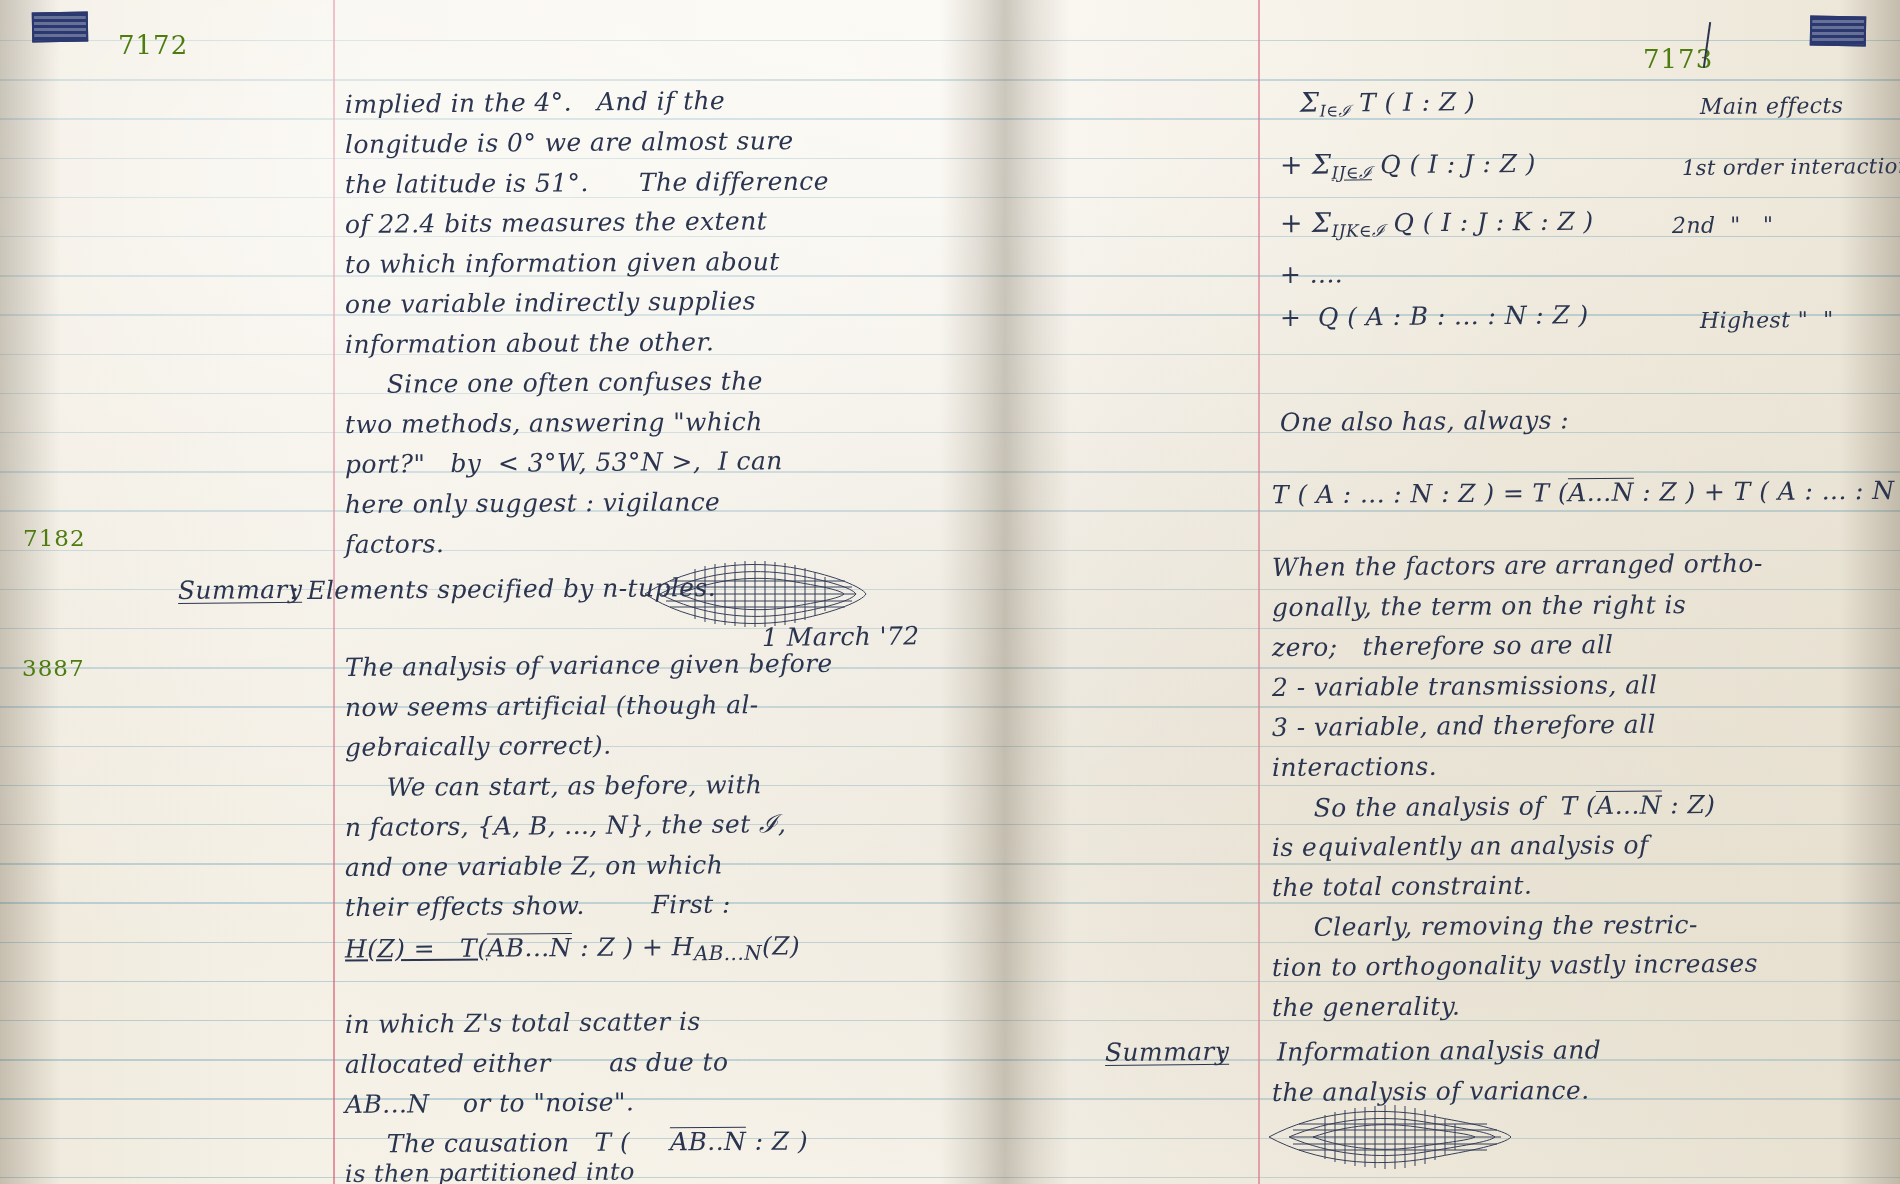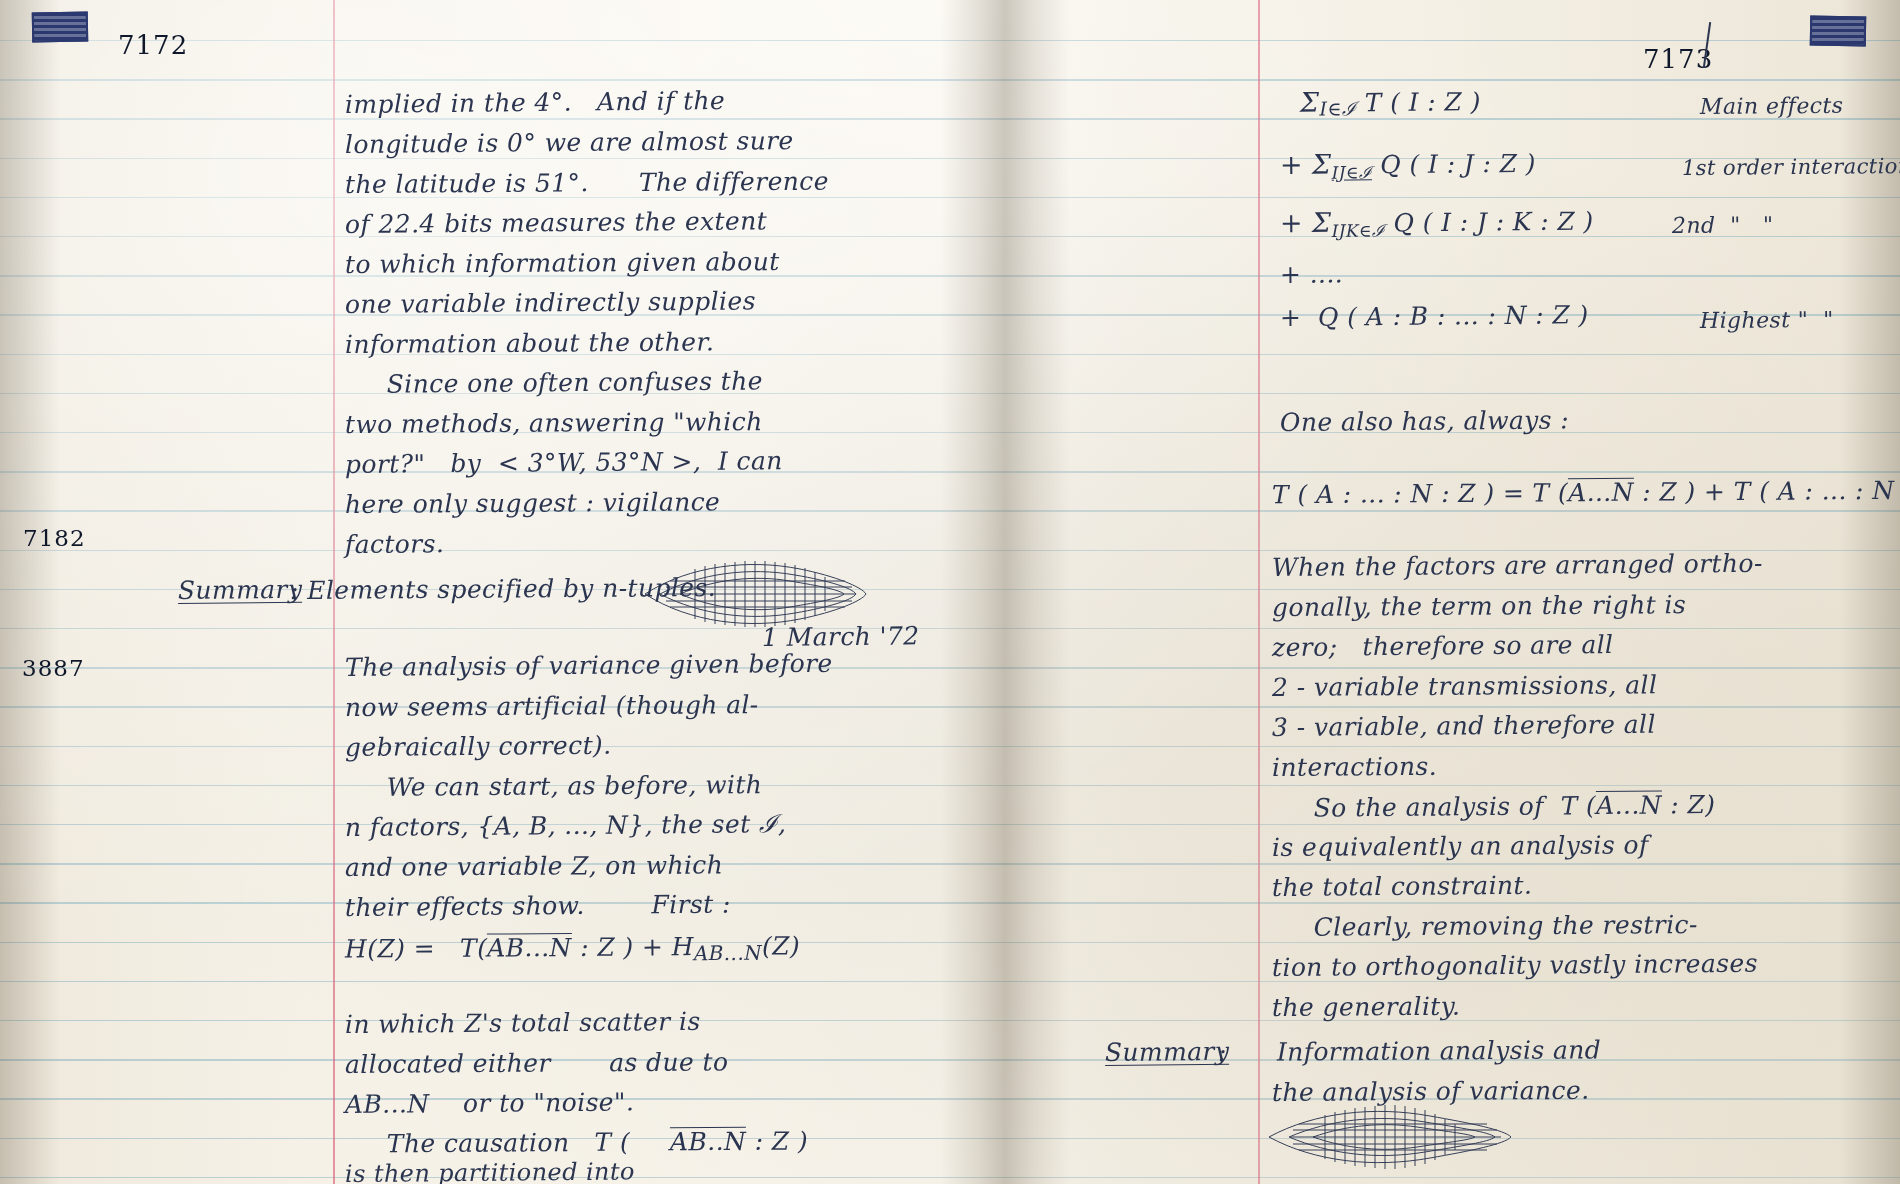--- a/index.html
+++ b/index.html
@@ -87,21 +87,21 @@
     font-family: "DejaVu Serif", serif;
     font-style: italic;
     white-space: pre;
     letter-spacing: .4px;
     transform-origin: left center;
   }
   .ln { font-size: 25px; line-height: 1; }
   .small { font-size: 20px; }
   .num {
     position: absolute;
-    color: #0f172a;
+    color: #4d7c0f;
     font-family: "DejaVu Serif", serif;
     font-size: 23px;
     letter-spacing: 1px;
   }
 
   
   .stamp {
     position: absolute;
     width: 52px; height: 26px;
     background:
@@ -196,21 +196,21 @@
 
   <div class="hand ln" style="left:345px; top:655px; transform:rotate(-0.5deg);">The analysis of variance given before</div>
   <div class="hand ln" style="left:345px; top:695px; transform:rotate(-0.4deg);">now seems artificial (though al-</div>
   <div class="hand ln" style="left:345px; top:735px; transform:rotate(-0.5deg);">gebraically correct).</div>
   <div class="hand ln" style="left:345px; top:775px; transform:rotate(-0.4deg);">     We can start, as before, with</div>
   <div class="hand ln" style="left:345px; top:815px; transform:rotate(-0.5deg);">n factors, {A, B, ..., N}, the set ℐ,</div>
   <div class="hand ln" style="left:345px; top:855px; transform:rotate(-0.4deg);">and one variable Z, on which</div>
   <div class="hand ln" style="left:345px; top:895px; transform:rotate(-0.5deg);">their effects show.        First :</div>
 
   <div style="position:absolute; left:345px; top:933px; display:flex; align-items:flex-end; transform:rotate(-0.4deg);">
-    <span class="hand ln" style="position:static;">H(Z) =   T(</span>
+    <span class="hand ln" style="position:static;text-decoration:underline;">H(Z) =   T(</span>
     <span class="hand ln ovl" style="position:static;">AB...N</span>
     <span class="hand ln" style="position:static;"> : Z ) + H</span>
     <span class="hand small" style="position:static; transform:translateY(6px);">AB...N</span>
     <span class="hand ln" style="position:static;">(Z)</span>
   </div>
 
   <div class="hand ln" style="left:345px; top:1012px; transform:rotate(-0.5deg);">in which Z's total scatter is</div>
   <div class="hand ln" style="left:345px; top:1052px; transform:rotate(-0.4deg);">allocated either       as due to</div>
   <div class="hand ln" style="left:345px; top:1092px; transform:rotate(-0.5deg);">AB...N    or to "noise".</div>
   <div style="position:absolute; left:345px; top:1128px; display:flex; align-items:flex-end; transform:rotate(-0.4deg);">
@@ -220,21 +220,21 @@
   </div>
   <div class="hand ln" style="left:345px; top:1132px; opacity:0;"></div>
   <div class="hand ln" style="left:345px; top:1162px; transform:rotate(-0.5deg); font-size:24px;">is then partitioned into</div>
 
   <div class="stamp r" style="left:1810px; top:16px;"></div>
   <div class="num" style="left:1643px; top:44px; font-size:26px;">7173</div>
   <div style="position:absolute; left:1706px; top:22px; width:2px; height:46px; background:#2b3550; transform:rotate(8deg);"></div>
 
   <div style="position:absolute; left:1300px; top:88px; display:flex; align-items:flex-end; transform:rotate(-0.5deg);">
     <span class="hand ln" style="position:static; font-size:27px;">Σ</span>
-    <span class="hand small" style="position:static; font-size:19px; transform:translateY(6px);text-align:right;">I∈ℐ</span>
+    <span class="hand small" style="position:static; font-size:16px; transform:translateY(6px);text-align:right;">I∈ℐ</span>
     <span class="hand ln" style="position:static;"> T ( I : Z )</span>
   </div>
   <div class="hand ln" style="left:1700px; top:96px; font-size:22px; transform:rotate(-0.5deg);">Main effects</div>
 
   <div style="position:absolute; left:1280px; top:150px; display:flex; align-items:flex-end; transform:rotate(-0.5deg);">
     <span class="hand ln" style="position:static; font-size:27px;">+ Σ</span>
     <span class="hand small" style="position:static; font-size:17px; transform:translateY(6px);text-decoration:underline;">IJ∈ℐ</span>
     <span class="hand ln" style="position:static;"> Q ( I : J : Z )</span>
   </div>
   <div class="hand ln" style="left:1682px; top:158px; font-size:21px; transform:rotate(-0.5deg);">1st order interaction</div>

